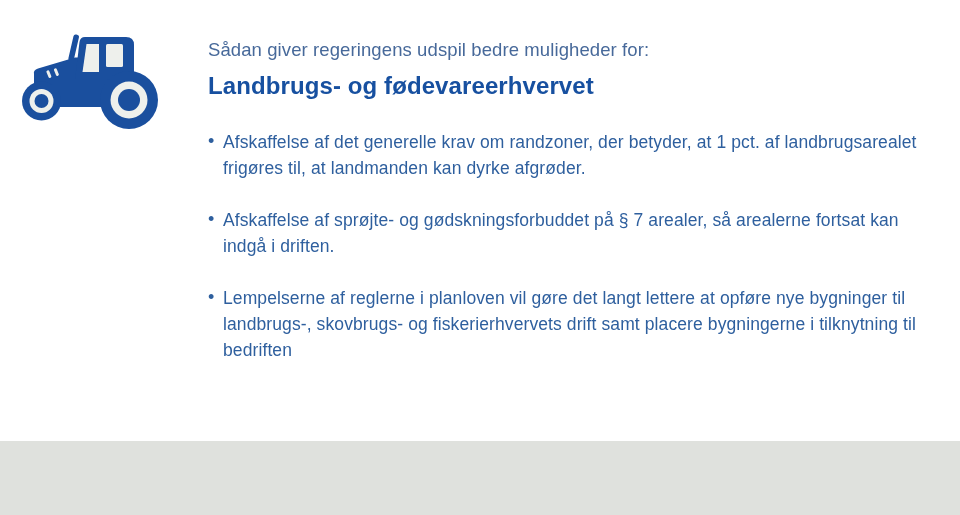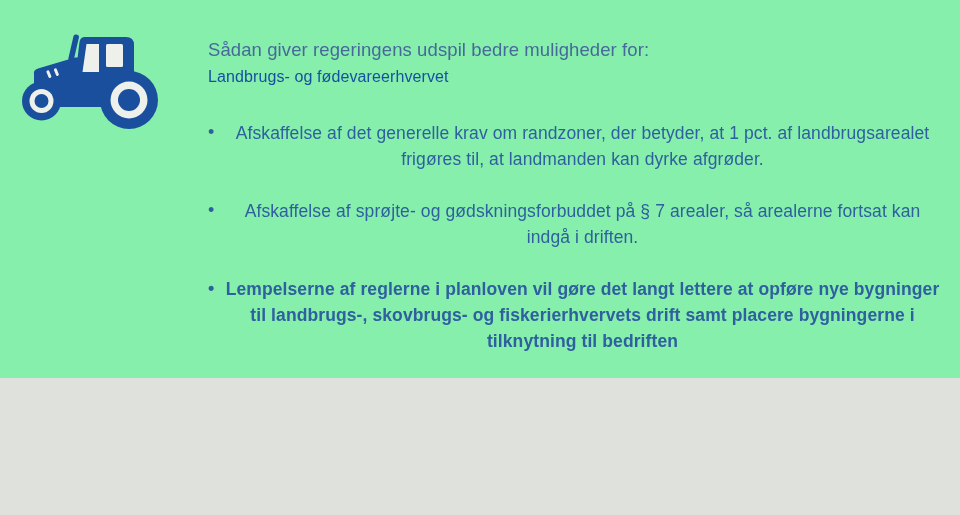--- a/index.html
+++ b/index.html
@@ -2,22 +2,22 @@
 <html><head>
 <meta charset="utf-8">
 <style>
   * { margin: 0; padding: 0; box-sizing: border-box; }
   html, body { background: #dfe1dd; }
   body { font-family: "Liberation Sans", "DejaVu Sans", sans-serif; }
 
   .page {
     position: relative;
     width: 960px;
-    height: 378px;
-    background: #86efac;
+    height: 441px;
+    background: #ffffff;
     overflow: hidden;
   }
 
   .icon-wrap {
     position: absolute;
     left: 20px;
     top: 31px;
     width: 140px;
     height: 100px;
   }
@@ -31,43 +31,42 @@
   }
 
   .intro {
     font-size: 18.5px;
     line-height: 24px;
     color: #47699a;
     letter-spacing: 0.1px;
   }
 
   .title {
-    margin-top: 3px;
-    font-size: 16px;
+    margin-top: 12px;
+    font-size: 24px;
     line-height: 24px;
-    font-weight: normal;
+    font-weight: bold;
     color: #1750a0;
     letter-spacing: 0.1px;
   }
 
   ul.bullets {
     list-style: none;
     margin-top: 31px;
-    text-align: center;
   }
   ul.bullets li {
     position: relative;
     padding-left: 15px;
     font-size: 17.5px;
     line-height: 26px;
     color: #2e5f9e;
     margin-bottom: 26px;
     letter-spacing: 0.1px;
   }
-  ul.bullets li:last-child { margin-bottom: 0; font-weight: bold; }
+  ul.bullets li:last-child { margin-bottom: 0; }
   ul.bullets li::before {
     content: "\2022";
     position: absolute;
     left: 0;
     top: -1px;
     color: #2e5f9e;
     font-size: 18px;
   }
 </style>
 </head>

